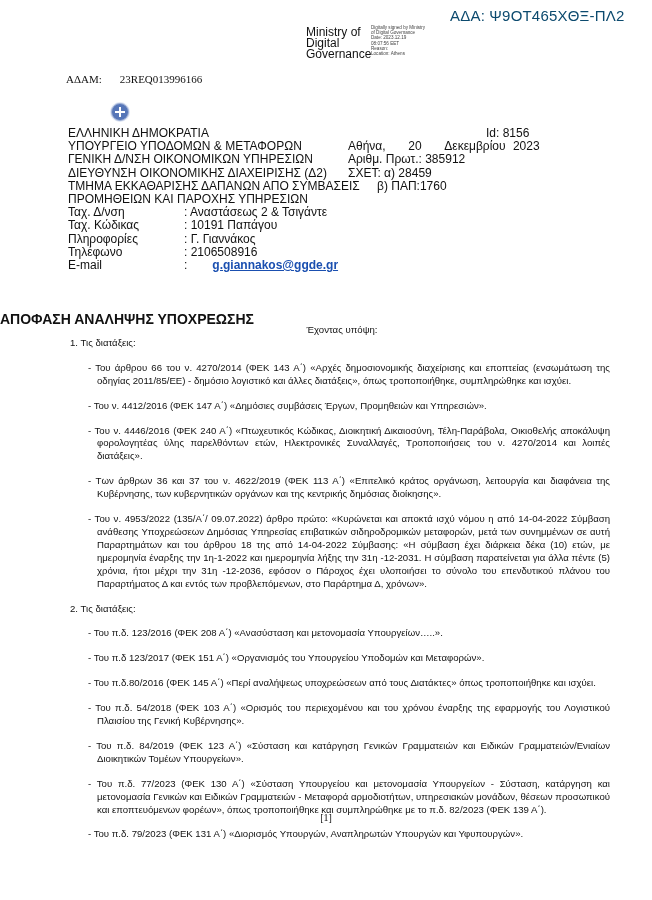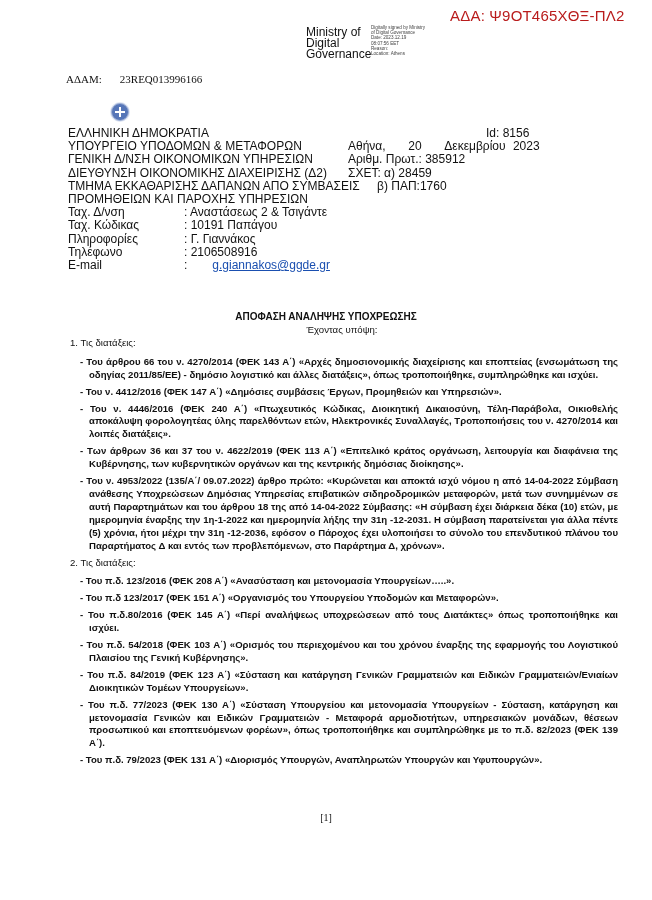--- a/index.html
+++ b/index.html
@@ -1,38 +1,38 @@
 <!DOCTYPE html>
 <html><head>
 <meta charset="utf-8">
 <style>
   html, body { margin:0; padding:0; background:#ffffff; }
   body { width:652px; height:900px; position:relative; overflow:hidden; font-family:"Liberation Sans", sans-serif; color:#111; }
   .abs { position:absolute; }
-  .ada { left:450px; top:7px; font-size:15px; letter-spacing:0.2px; color:#b91c1c; }
+  .ada { left:450px; top:7px; font-size:15px; letter-spacing:0.2px; color:#0c4a6e; }
   .mdg { left:306px; top:27px; font-size:12px; line-height:11px; color:#111; }
   .sig { left:371px; top:25px; font-size:4.6px; line-height:5.2px; color:#444; }
   .adam { left:66px; top:73px; font-family:"Liberation Serif", serif; font-size:11px; }
   .adam .v { margin-left:18px; }
   .emblem { left:111px; top:103px; width:16px; height:16px; border-radius:50%; background:#5676b8; border:1px solid #9fb0d6; box-shadow:0 0 0 1px #dfe6f3; }
   .emblem .cross-h { position:absolute; left:3px; top:7px; width:10px; height:2px; background:#fff; }
   .emblem .cross-v { position:absolute; left:7px; top:3px; width:2px; height:10px; background:#fff; }
   .hdr-left { left:68px; top:127px; font-size:12px; line-height:13.2px; }
   .hdr-left .row { display:flex; white-space:nowrap;gap:25px; }
   .hdr-left .k { width:91px; }
-  .hdr-left a { color:#1a4fb0; text-decoration:underline; }
+  .hdr-left a { color:#1a4fb0; text-decoration:underline;font-weight:bold; }
   .hdr-right { left:348px; top:127px; font-size:12px; line-height:13.2px; white-space:nowrap; }
   .hdr-right .id { padding-left:138px; }
   .hdr-right .date span { display:inline-block; }
-  .title { left:0; width:652px; top:311px; text-align:center; font-size:10px; font-weight:bold; }
+  .title { left:0; width:652px; top:311px; text-align:left; font-size:14px; font-weight:bold; }
   .body { left:62px; top:324px; width:560px; font-size:9.6px; line-height:12.9px; }
   .section-h { font-weight:normal; margin-left:0;text-align:center; }
   .numbered { margin-left:8px; }
   .items { margin:6px 0 0 14px; }
-  .item { text-align:justify; padding-left:9px; text-indent:-9px; margin:4px;font-weight:bold; }
+  .item { text-align:justify; padding-left:9px; text-indent:-9px; margin:12px; }
   .page-no { left:0; width:652px; top:812px; text-align:center; font-family:"Liberation Serif", serif; font-size:10px; }
 </style>
 </head>
 <body>
 
 <div class="abs ada">ΑΔΑ: Ψ9ΟΤ465ΧΘΞ-ΠΛ2</div>
 <div class="abs mdg">
   <div>Ministry of</div>
   <div>Digital</div>
   <div>Governance</div>

